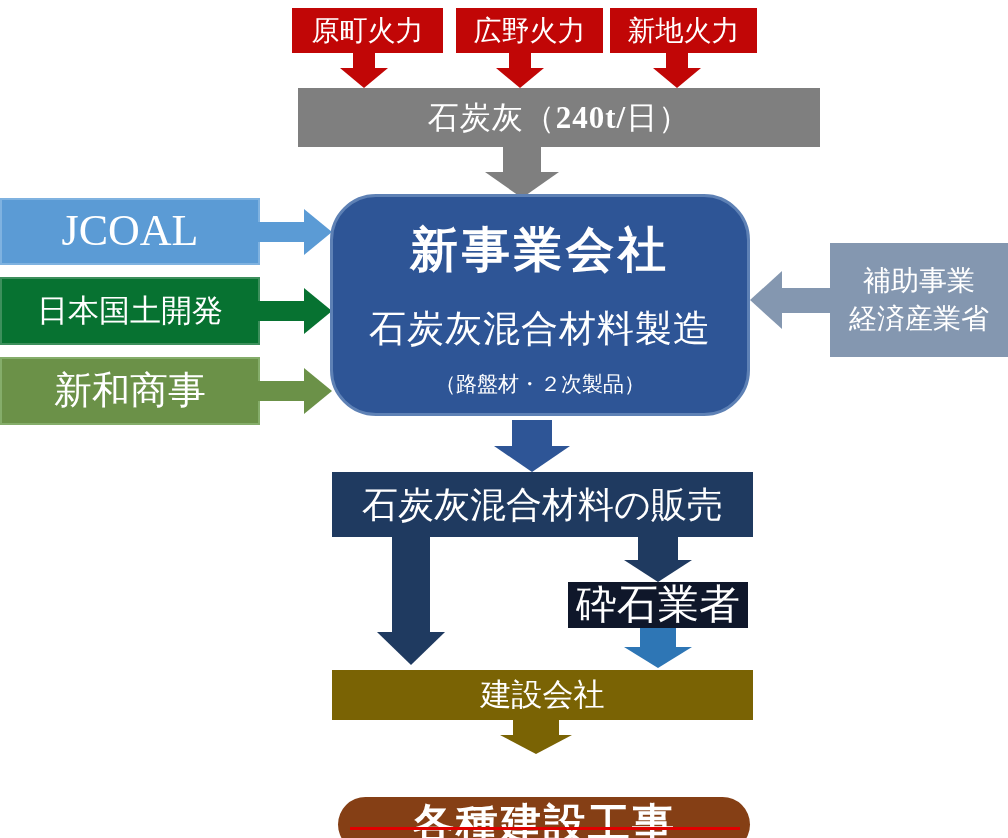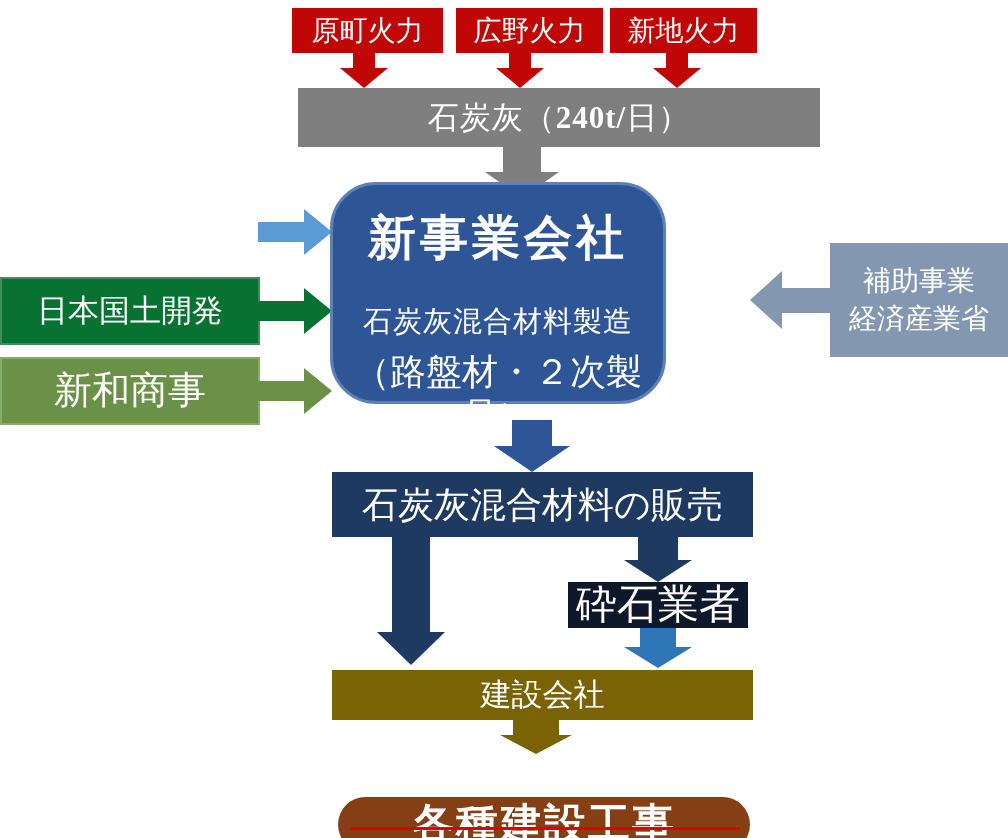--- a/index.html
+++ b/index.html
@@ -15,22 +15,22 @@
   .coalbar{background:#7F7F7F;font-size:31px;letter-spacing:1px;}
   .coalbar .num{font-family:"Liberation Serif",serif;font-weight:bold;}
   .jcoal{background:#5B9BD5;border:2px solid #7FB2E0;font-family:"Liberation Serif",serif;font-size:44px;}
   .dgreen{background:#077231;border:2px solid #3D8F5C;font-size:31px;}
   .mgreen{background:#6B9148;border:2px solid #85AD6A;font-size:38px;}
   .newco{
     background:#2E5596;border:3px solid #5E81B5;border-radius:46px;
     flex-direction:column;justify-content:flex-start;padding-top:24px;
   }
   .newco .t{font-size:48px;font-weight:bold;letter-spacing:4px;}
-  .newco .l1{font-size:29px;margin-top:37px;letter-spacing:1px;}
-  .newco .l2{font-size:36px;margin-top:12px;}
+  .newco .l1{font-size:37px;margin-top:28px;letter-spacing:1px;}
+  .newco .l2{font-size:21px;margin-top:20px;}
   .subsidy{background:#8497B0;font-size:28px;flex-direction:column;line-height:1.35;}
   .salesbar{background:#1F3A60;font-size:36px;}
   .crusher{background:#0f172a;font-size:41px;}
   .kensetsu{background:#7A6304;font-size:31px;}
   .works{background:#853F15;border-radius:30px;font-size:42px;font-weight:bold;letter-spacing:2px;}
   .redline{position:absolute;background:#E00000;}
   
   .va{position:absolute;display:flex;flex-direction:column;align-items:center;}
   .va .sh{flex:0 0 auto;}
   .va .hd{width:0;height:0;}
@@ -69,41 +69,44 @@
 
   <div class="node coalbar" style="left:298px;top:88px;width:522px;height:59px">
     <span><span>石炭灰（</span><span class="num">240t/</span><span>日）</span></span>
   </div>
 
   <div class="va" style="left:485px;top:147px;width:74px;height:51px">
     <div class="sh" style="width:38px;height:25px;background:#7F7F7F"></div>
     <div class="hd" style="border-left:37px solid transparent;border-right:37px solid transparent;border-top:26px solid #7F7F7F"></div>
   </div>
 
+  <div class="node jcoal" style="left:0px;top:198px;width:260px;height:67px">
+    <span>JCOAL</span>
+  </div>
   <div class="node dgreen" style="left:0px;top:277px;width:260px;height:68px">
     <span>日本国土開発</span>
   </div>
   <div class="node mgreen" style="left:0px;top:357px;width:260px;height:68px">
     <span>新和商事</span>
   </div>
 
   <div class="ha" style="left:258px;top:209px;width:74px;height:46px">
     <div class="sh" style="width:46px;height:20px;background:#5B9BD5"></div>
     <div class="hd" style="border-top:23px solid transparent;border-bottom:23px solid transparent;border-left:28px solid #5B9BD5"></div>
   </div>
   <div class="ha" style="left:258px;top:288px;width:74px;height:46px">
     <div class="sh" style="width:46px;height:20px;background:#077231"></div>
     <div class="hd" style="border-top:23px solid transparent;border-bottom:23px solid transparent;border-left:28px solid #077231"></div>
   </div>
   <div class="ha" style="left:258px;top:368px;width:74px;height:46px">
     <div class="sh" style="width:46px;height:20px;background:#6B9148"></div>
     <div class="hd" style="border-top:23px solid transparent;border-bottom:23px solid transparent;border-left:28px solid #6B9148"></div>
   </div>
 
-  <div class="node newco" style="left:330px;top:182px;width:336px;height:222px">
+  <div class="node newco" style="left:330px;top:194px;width:420px;height:222px">
     <div class="t">新事業会社</div>
     <div class="l1">石炭灰混合材料製造</div>
     <div class="l2">（路盤材・２次製品）</div>
   </div>
 
   <div class="node subsidy" style="left:830px;top:243px;width:178px;height:114px">
     <div>補助事業</div>
     <div>経済産業省</div>
   </div>
   <div class="ha" style="left:750px;top:271px;width:80px;height:58px">

